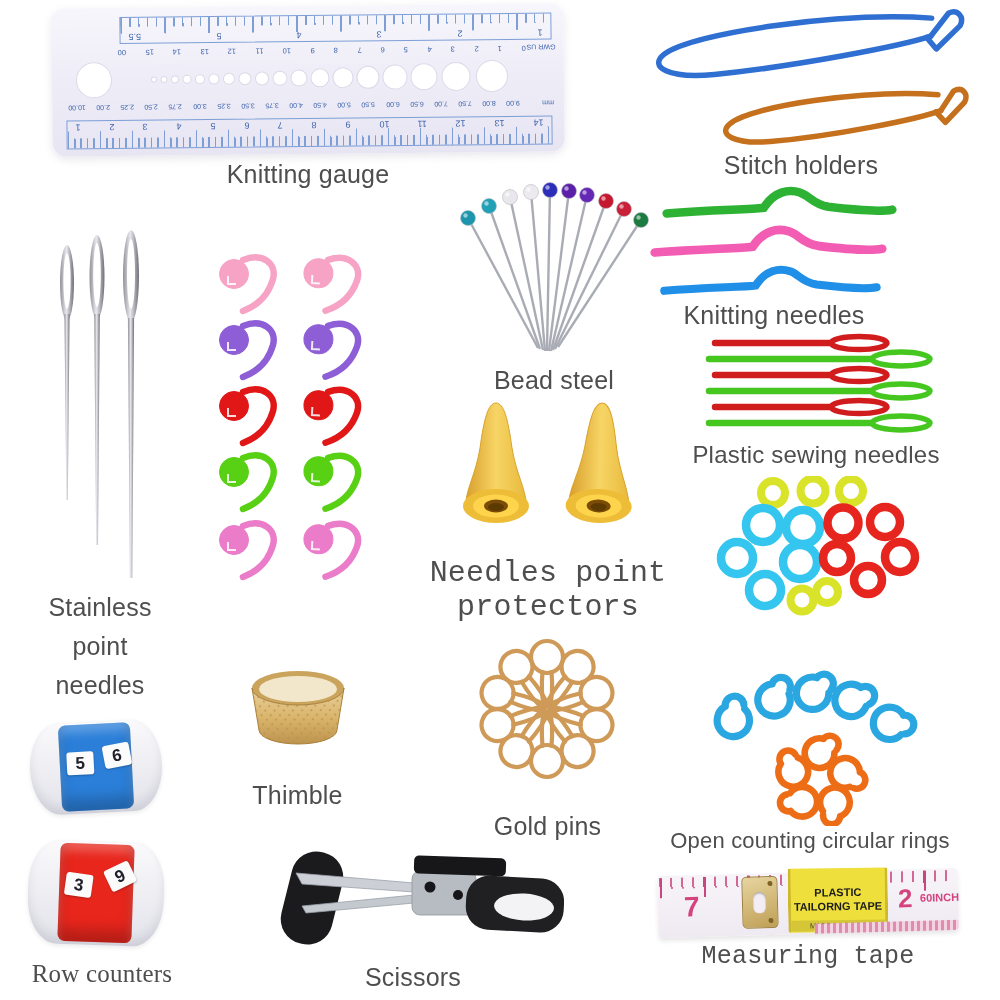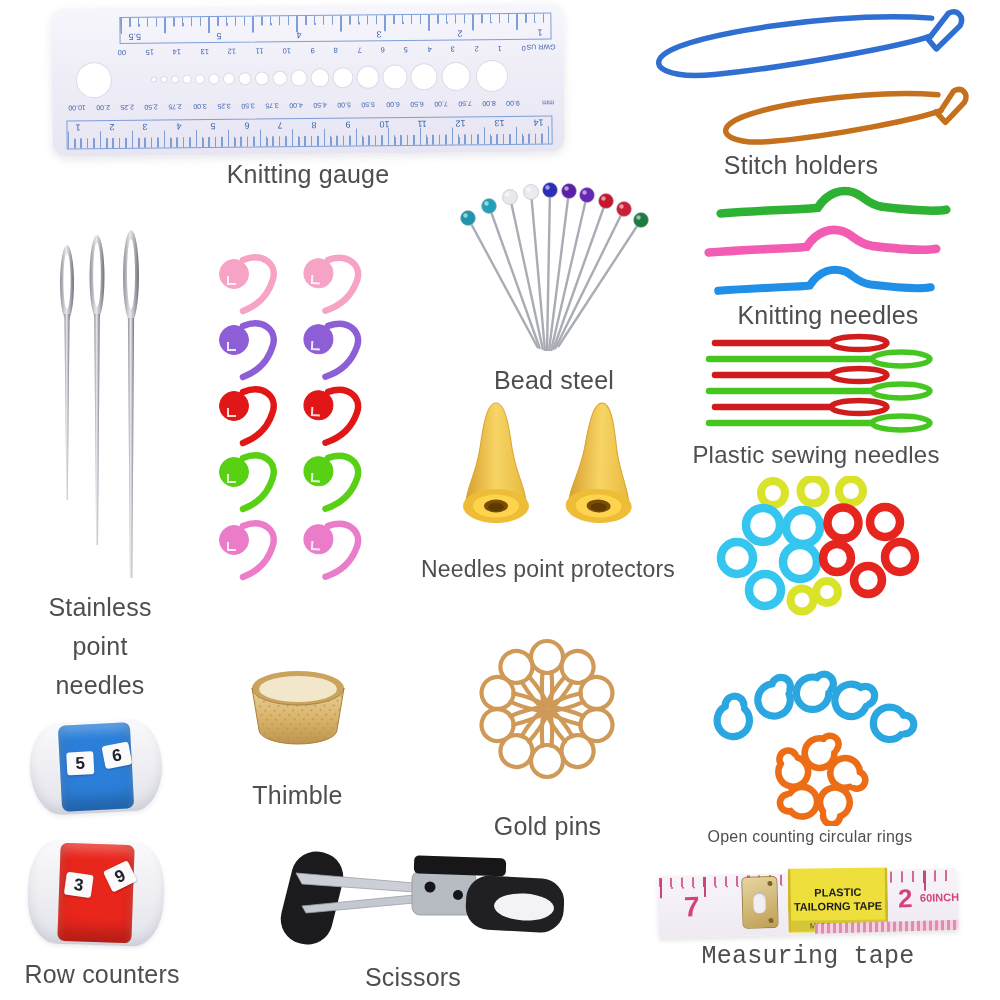--- a/index.html
+++ b/index.html
@@ -1,21 +1,21 @@
 <!DOCTYPE html>
 <html><head>
 <meta charset="utf-8">
 <style>
   html,body{margin:0;padding:0;}
   body{width:1000px;height:1000px;position:relative;background:#ffffff;overflow:hidden;
        font-family:"Liberation Sans",sans-serif;}
   figure{margin:0;padding:0;position:absolute;}
   figcaption{color:#4e4e4e;text-align:center;font-size:25px;letter-spacing:.2px;}
-  .cap-sm{font-size:16px;}
-  .cap-md{font-size:23px;}
+  .cap-sm{font-size:22px;}
+  .cap-md{font-size:30px;font-family:Liberation Mono, monospace;}
   .cap-rg{font-size:24px;}
   .pre{white-space:pre-line;line-height:1.55;}
   .art{position:relative;}
   svg{display:block;}
 
   
   .gauge{position:relative;width:512px;height:148px;border-radius:14px;
     background:linear-gradient(180deg,#f7f6fc,#ecebf6 60%,#e7e5f2);
     box-shadow:0 3px 8px rgba(120,120,150,.18);transform:rotate(-.6deg);}
   .ruler{position:absolute;border:1.5px solid #7d9fd6;box-sizing:border-box;}
@@ -181,21 +181,21 @@
     <svg width="268" height="60" viewBox="0 0 268 60" style="position:absolute;left:88px;top:82px;transform:rotate(-3deg);">
       <g fill="none" stroke-width="5.5" stroke-linecap="round" stroke-linejoin="round" stroke="#c4701c">
         <path d="M236,13 C166,4 50,14 27,31 C13,41 30,52 66,51 C130,49 216,36 238,29"></path>
         <path d="M238,29 L252,10 C261,6 267,14 262,22 L242,41 L233,30"></path>
       </g>
     </svg>
   </div>
   <figcaption style="margin-top:4px;">Stitch holders</figcaption>
 </figure>
 
-<figure style="left:702px;top:183px;width:252px;">
+<figure style="left:648px;top:183px;width:252px;">
   <div class="art" style="height:118px;">
     <svg width="238" height="40" viewBox="0 0 250 40" style="position:absolute;left:12px;top:0;">
       <path d="M7,31 C55,27 94,27 109,25 C120,8 135,5 147,9 C157,12 160,21 177,24 C210,28 233,29 244,27" fill="none" stroke-width="9" stroke-linecap="round" stroke="#2eb234"></path>
     </svg>
     <svg width="240" height="40" viewBox="0 0 250 40" style="position:absolute;left:0;top:39px;">
       <path d="M7,31 C55,27 94,27 109,25 C120,8 135,5 147,9 C157,12 160,21 177,24 C210,28 233,29 244,27" fill="none" stroke-width="9" stroke-linecap="round" stroke="#f35cb3"></path>
     </svg>
     <svg width="224" height="40" viewBox="0 0 250 40" style="position:absolute;left:10px;top:78px;">
       <path d="M7,31 C55,27 94,27 109,25 C120,8 135,5 147,9 C157,12 160,21 177,24 C210,28 233,29 244,27" fill="none" stroke-width="9" stroke-linecap="round" stroke="#1f8fe8"></path>
     </svg>
@@ -480,21 +480,21 @@
     <div class="counter" style="left:6px;top:126px;width:136px;height:104px;transform:rotate(2deg);">
       <div class="band" style="background: rgb(232, 38, 28);"></div>
       <div class="win" style="left:27%;top:32%;transform:rotate(6deg);">
         <span>3</span>
         </div>
       <div class="win" style="left:57%;top:22%;transform:rotate(-28deg);">
         <span>9</span>
         </div>
     </div>
   </div>
-  <figcaption style="margin-top:8px;">Row counters</figcaption>
+  <figcaption style="margin-top:8px;font-family:Liberation Serif, serif;">Row counters</figcaption>
 </figure>
 
 <figure style="left:262px;top:843px;width:302px;">
   <div class="art" style="height:112px;">
     <svg width="302" height="112" viewBox="0 0 302 112">
       <rect x="24" y="8" width="52" height="94" rx="25" fill="#1b1b1e" transform="rotate(14 50 55)"></rect>
       <polygon points="34,30 152,40 152,49 40,41" fill="#ccd0d6" stroke="#9ba1a9" stroke-width="0.8"></polygon>
       <polygon points="40,63 152,52 152,60 44,70" fill="#c4c8cf" stroke="#9ba1a9" stroke-width="0.8"></polygon>
       <rect x="150" y="28" width="64" height="44" rx="8" fill="#b7bbc2" stroke="#8f959d" stroke-width="0.8"></rect>
       <circle cx="168" cy="44" r="5.5" fill="#15151a"></circle>

